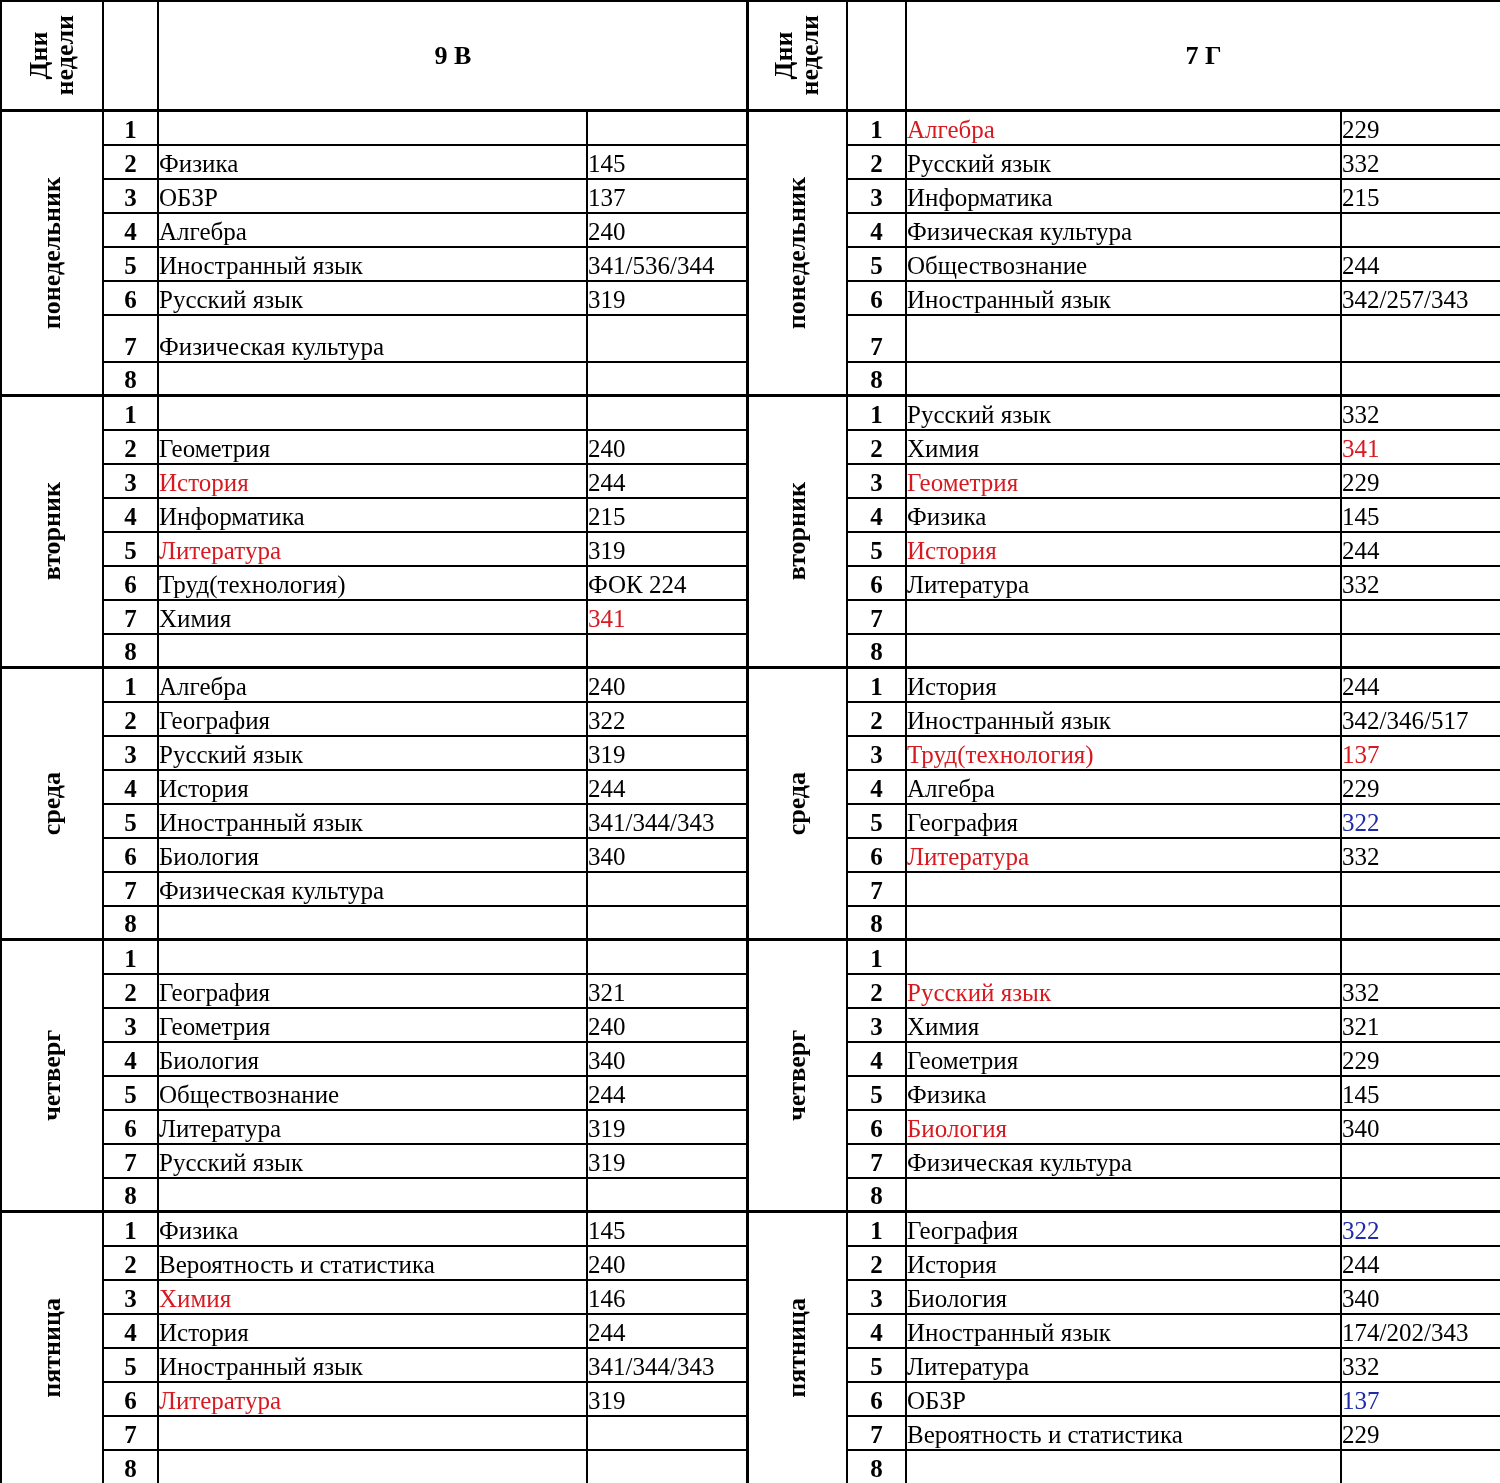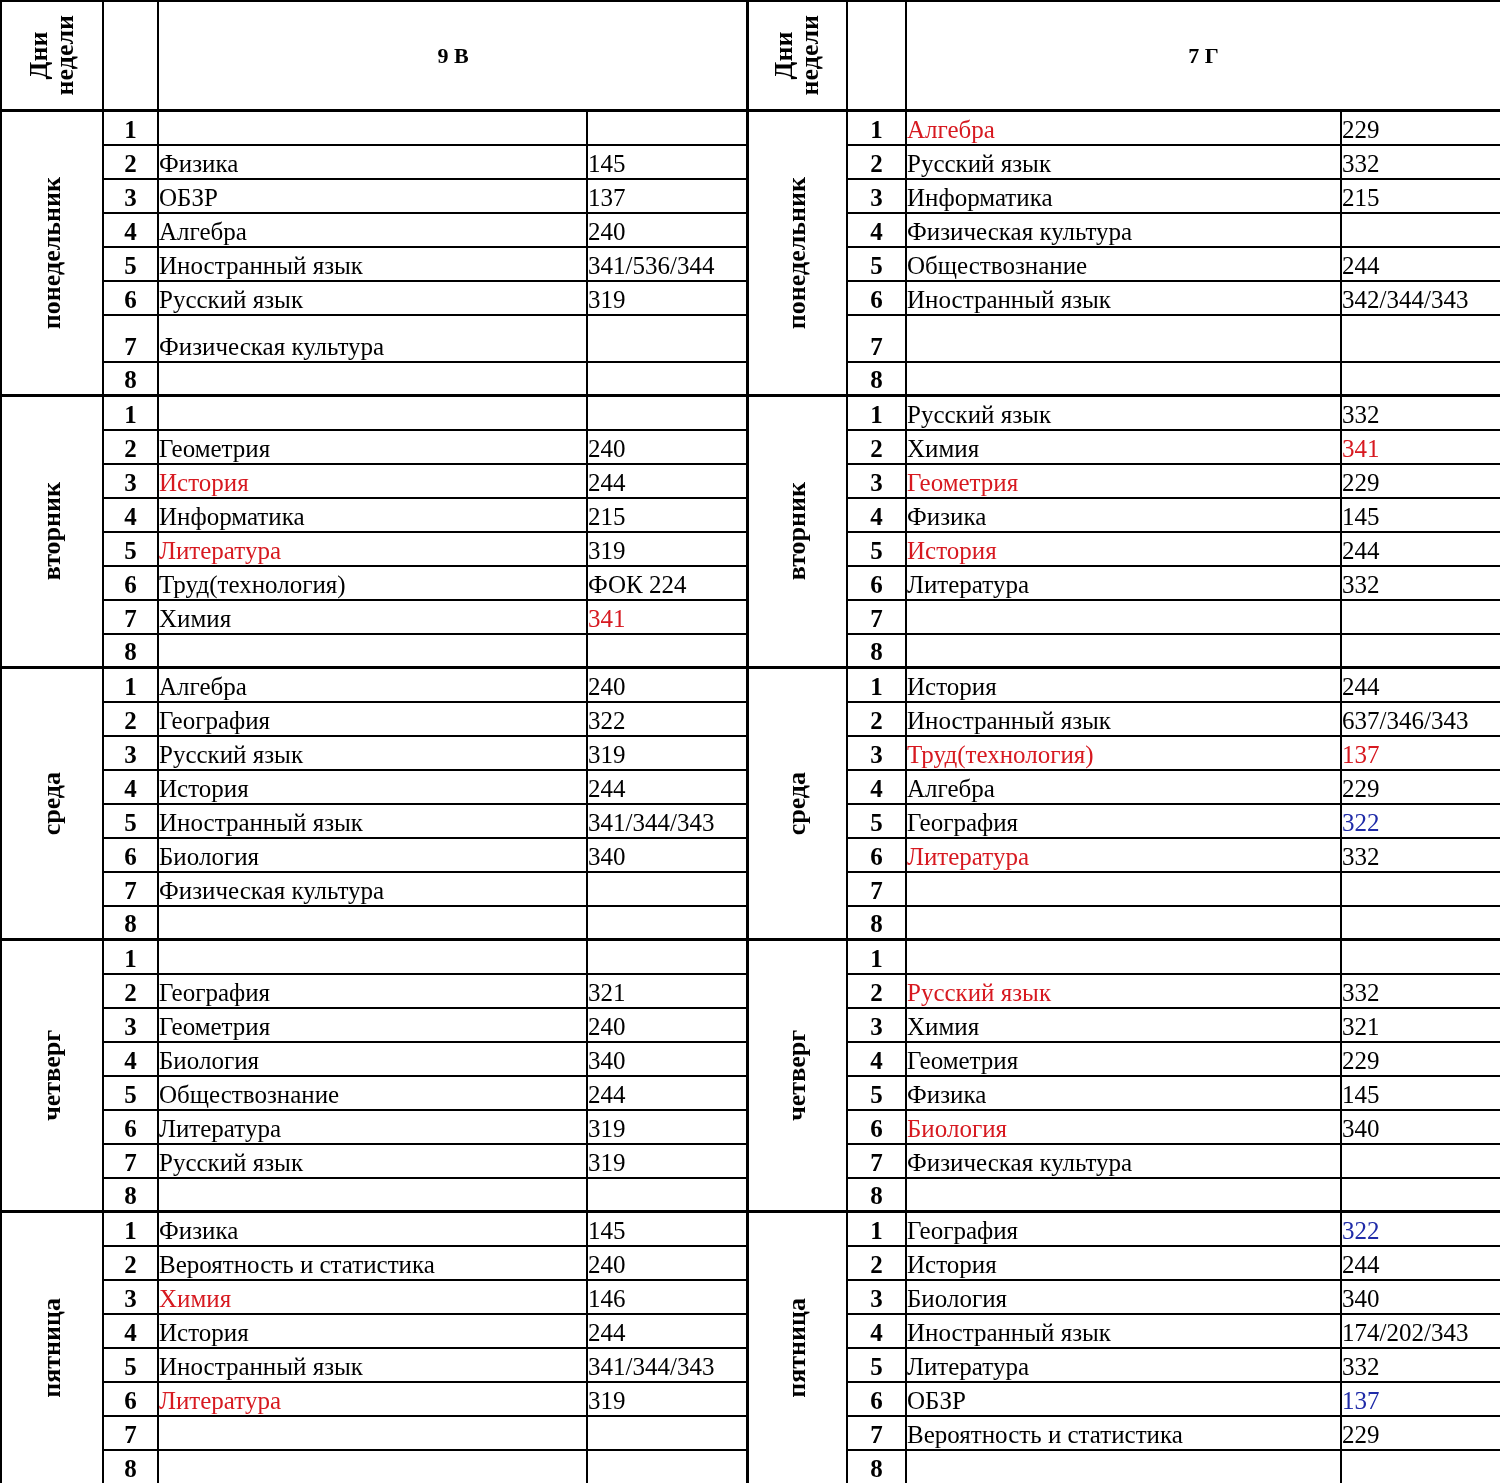--- a/index.html
+++ b/index.html
@@ -5,21 +5,21 @@
   html, body { margin:0; padding:0; background:#fff; }
   body { width:1500px; height:1483px; overflow:hidden; font-family:"Liberation Serif", serif; color:#000; }
   #sheet { position:relative; width:1500px; height:1483px; }
   table.sched { position:absolute; top:0; border-collapse:collapse; table-layout:fixed; }
   table.sched td, table.sched th { border:2px solid #000; padding:0; }
   .left { left:0; width:747px; }
   .right { left:746px; width:754px; }
   th.dayhead { height:107px; position:relative; }
   .vtext { writing-mode:vertical-rl; transform:rotate(180deg); font-weight:bold; white-space:nowrap; margin:0 auto; }
   th.dayhead .vtext { font-size:26px; line-height:26px; text-align:center; }
-  th.classhead { font-size:22px; font-weight:bold; text-align:center; }
+  th.classhead { font-size:26px; font-weight:bold; text-align:center; }
   td.day { text-align:center; vertical-align:middle; border-top:3px solid #000; border-bottom:3px solid #000; }
   td.day .vtext { font-size:26px; }
   td.num { text-align:center; font-weight:bold; font-size:25px; vertical-align:bottom; }
   td.subj { font-size:25px; padding-left:4px; vertical-align:bottom; white-space:nowrap; overflow:hidden; }
   td.room { font-size:25px; padding-left:2px; vertical-align:bottom; white-space:nowrap; overflow:hidden; }
   tr.r { height:34px; }
   tr.tall { height:47px; }
   tr.first td { border-top:3px solid #000; }
   .red { color:#d71920; }
   .blue { color:#1f2ba8; }
@@ -305,21 +305,21 @@
           <td class="room"></td>
         </tr>
         <tr class="r">
           <td class="num">5</td>
           <td class="subj">Обществознание</td>
           <td class="room">244</td>
         </tr>
         <tr class="r">
           <td class="num">6</td>
           <td class="subj">Иностранный язык</td>
-          <td class="room">342/344/343</td>
+          <td class="room">342/257/343</td>
         </tr>
         <tr class="r tall">
           <td class="num">7</td>
           <td class="subj"></td>
           <td class="room"></td>
         </tr>
         <tr class="r">
           <td class="num">8</td>
           <td class="subj"></td>
           <td class="room"></td>
@@ -371,21 +371,21 @@
           <td class="day" rowspan="8">
             <div class="vtext">среда</div>
           </td>
           <td class="num">1</td>
           <td class="subj">История</td>
           <td class="room">244</td>
         </tr>
         <tr class="r">
           <td class="num">2</td>
           <td class="subj">Иностранный язык</td>
-          <td class="room">637/346/343</td>
+          <td class="room">342/346/517</td>
         </tr>
         <tr class="r">
           <td class="num">3</td>
           <td class="subj red">Труд(технология)</td>
           <td class="room red">137</td>
         </tr>
         <tr class="r">
           <td class="num">4</td>
           <td class="subj">Алгебра</td>
           <td class="room">229</td>

